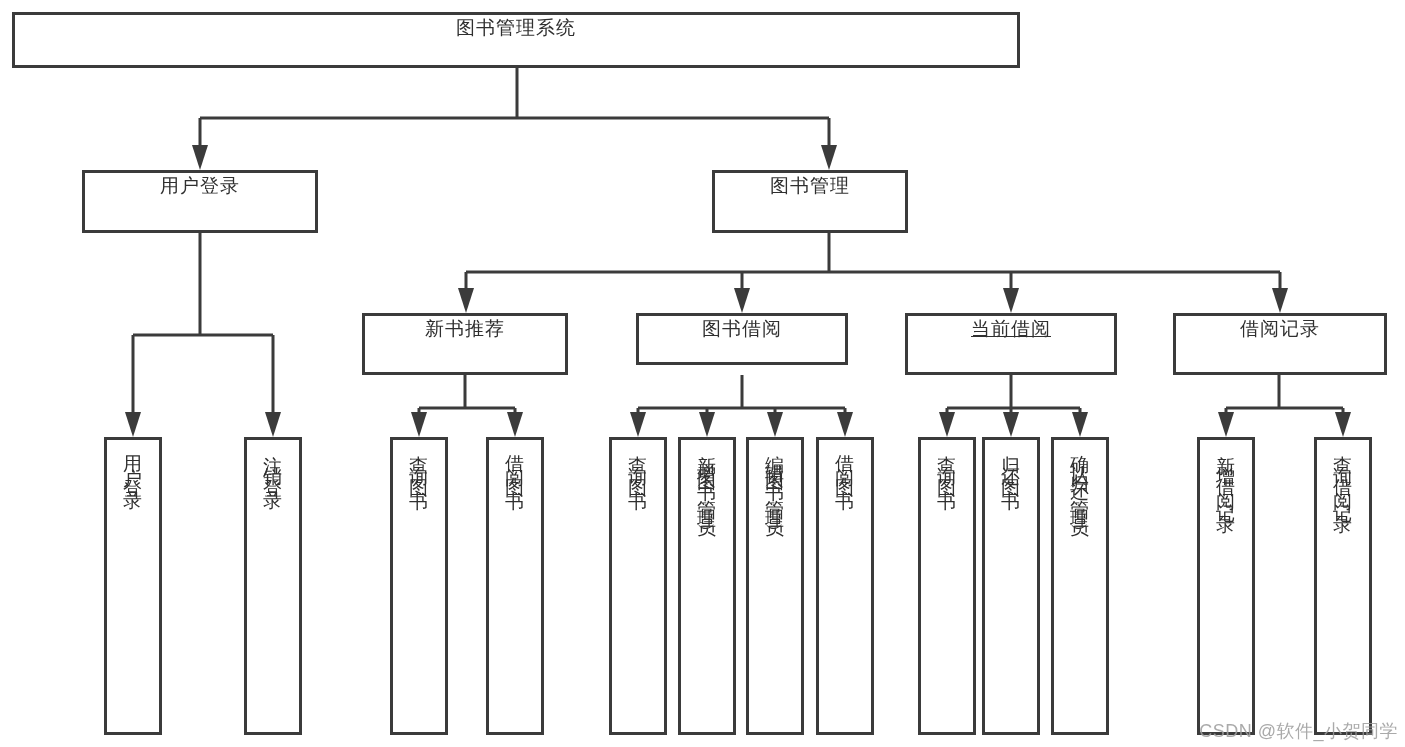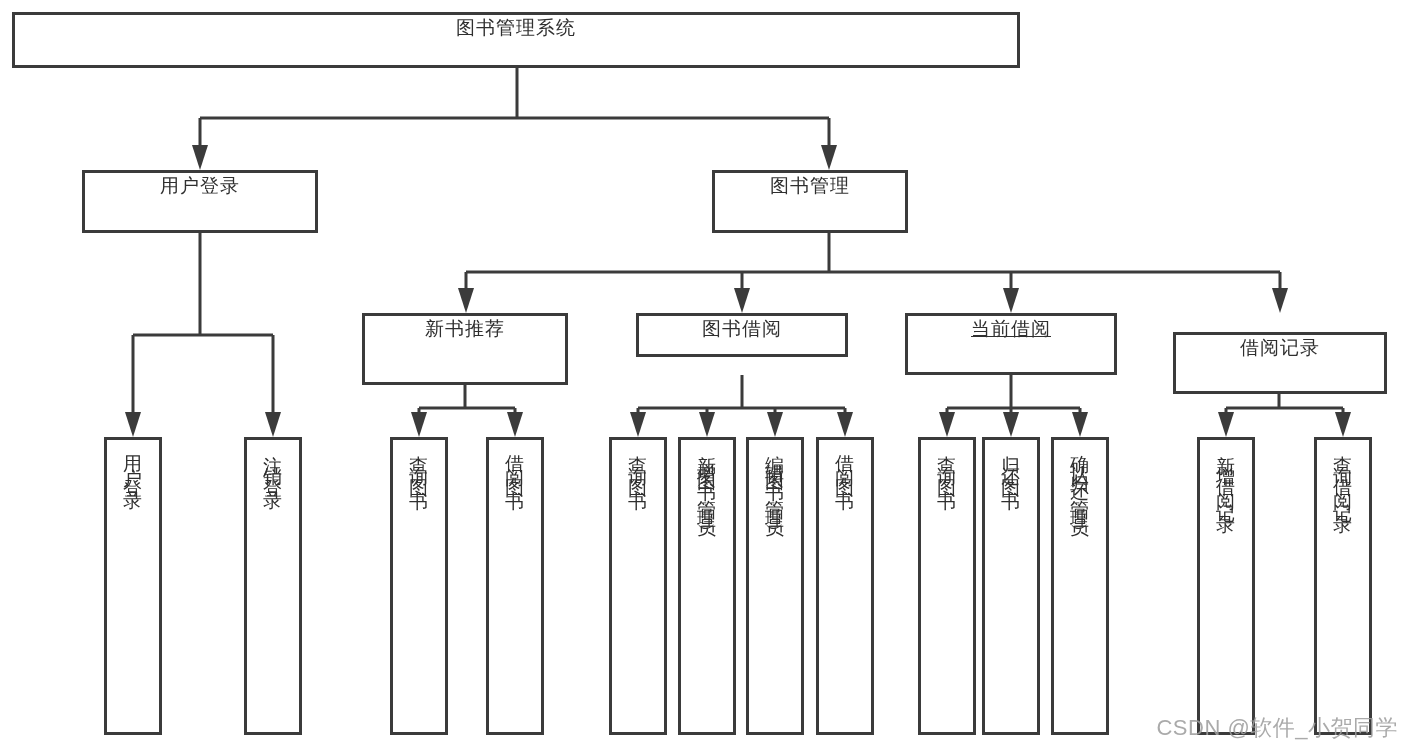--- a/index.html
+++ b/index.html
@@ -45,21 +45,21 @@
     line-height: 1;
     white-space: nowrap;
   }
   .vtext-long {
     letter-spacing: 9px;
   }
   .watermark {
     position: absolute;
     right: 7px;
     bottom: 4px;
-    font-size: 22px;
+    font-size: 18px;
     color: rgba(158, 158, 158, 0.88);
     letter-spacing: 0.5px;
     pointer-events: none;
   }
 </style>
 </head>
 <body>
 
 <div id="stage">
 
@@ -100,30 +100,30 @@
     <span>图书管理系统</span>
   </div>
 
   <div class="node" style="left:82px; top:170px; width:236px; height:63px;">
     <span>用户登录</span>
   </div>
   <div class="node" style="left:712px; top:170px; width:196px; height:63px;">
     <span>图书管理</span>
   </div>
 
-  <div class="node" style="left:362px; top:313px; width:206px; height:72px;">
+  <div class="node" style="left:362px; top:313px; width:206px; height:62px;">
     <span>新书推荐</span>
   </div>
-  <div class="node" style="left:636px; top:313px; width:212px; height:44px;">
+  <div class="node" style="left:636px; top:313px; width:212px; height:52px;">
     <span>图书借阅</span>
   </div>
   <div class="node" style="left:905px; top:313px; width:212px; height:62px;text-decoration:underline;">
     <span>当前借阅</span>
   </div>
-  <div class="node" style="left:1173px; top:313px; width:214px; height:62px;margin-top:19px;">
+  <div class="node" style="left:1173px; top:313px; width:214px; height:62px;">
     <span>借阅记录</span>
   </div>
 
   <div class="node leaf" style="left:104px;">
     <span class="vtext">用户登录</span>
   </div>
   <div class="node leaf" style="left:244px;">
     <span class="vtext">注销登录</span>
   </div>
 

